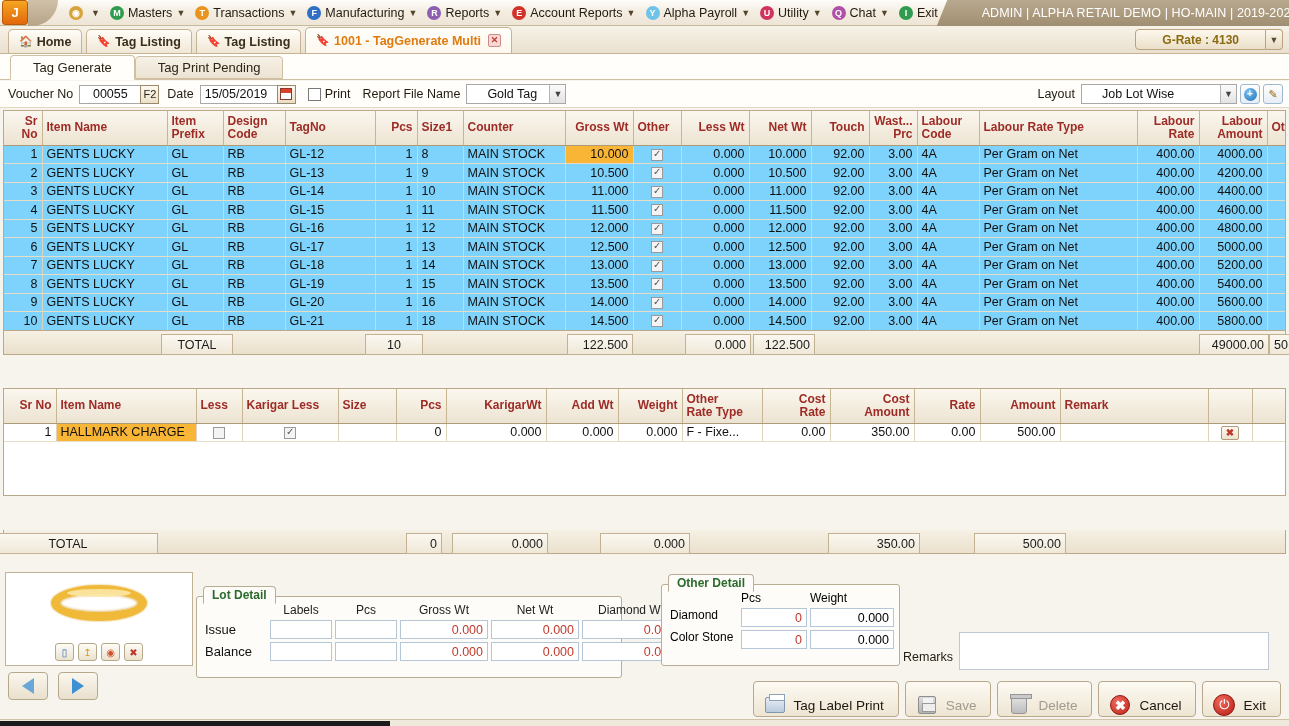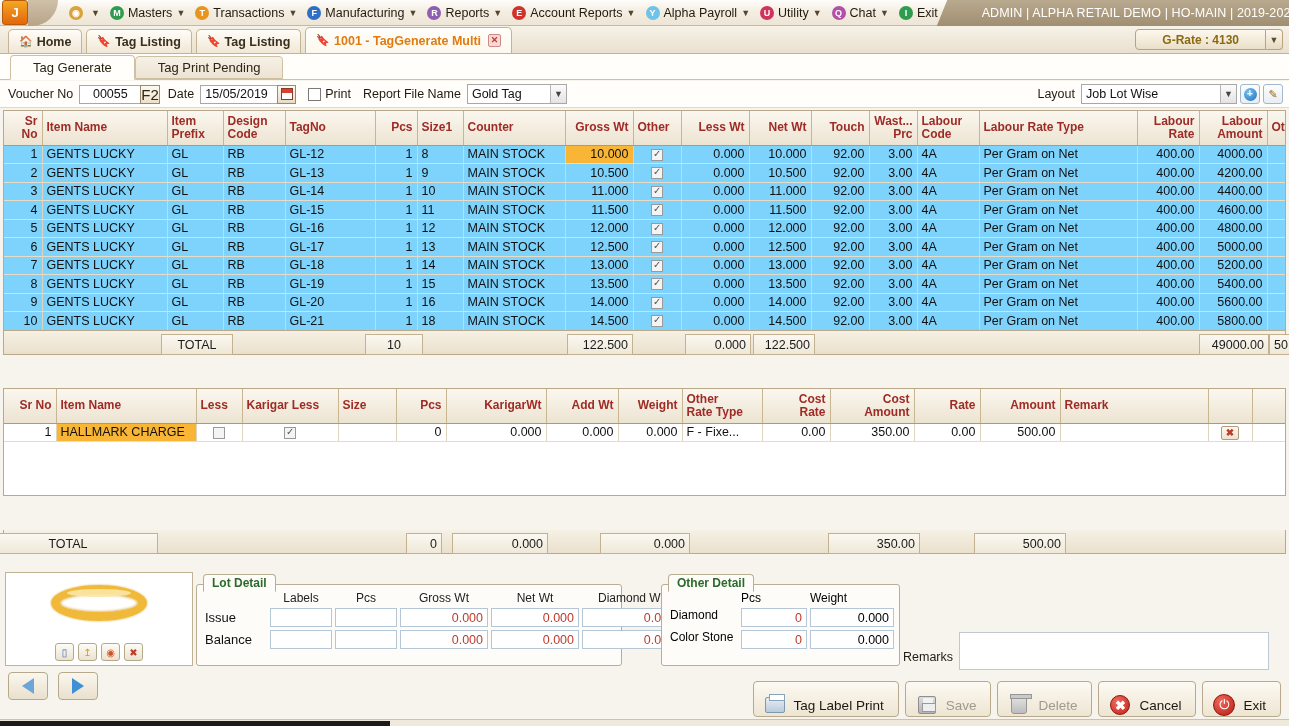--- a/index.html
+++ b/index.html
@@ -136,37 +136,37 @@
     border-bottom: 1px solid #e2d8c4;
   }
   .lbl { font-size: 12.5px; color: #221b10; margin-right: 6px; white-space: nowrap;}
   .txtbox {
     border: 1px solid #a8a8a8; background: #fff; height: 19px;
     display: flex; align-items: center; padding: 0 4px; font-size: 12.5px; color: #111;
   }
   .f2key {
     border: 1px solid #9a8a6d; background: linear-gradient(to bottom,#fdf9f0,#ebe0c9);
     height: 19px; min-width: 19px; display:flex; align-items:center; justify-content:center;
-    font-size: 15px; color: #2e2415; margin-left: -1px; cursor:pointer;
+    font-size: 11px; color: #2e2415; margin-left: -1px; cursor:pointer;
   }
   .calbtn {
     width: 19px; height: 19px; border: 1px solid #9a8a6d; margin-left: -1px;
     background: linear-gradient(to bottom,#fdf9f0,#e8dcc4);
     display:flex; align-items:center; justify-content:center; cursor:pointer;
   }
   .calbtn .cal { width: 12px; height: 12px; background:#fff; border:1px solid #8a3a2a; position:relative;}
   .calbtn .cal::before{content:"";position:absolute;left:0;right:0;top:0;height:4px;background:#d8412a;}
   .chk {
     width: 13px; height: 13px; border: 1px solid #7a7a7a; background: #fff;
     display: inline-block; margin-right: 4px; cursor: pointer; flex:0 0 auto;
   }
   .selbox {
     border: 1px solid #a8a8a8; background:#fff; height: 20px;
     display: flex; align-items: center; justify-content: space-between;
-    font-size: 12.5px; color: #111; padding-left: 4px; cursor:pointer;
+    font-size: 12.5px; color: #111; padding-left: 20px; cursor:pointer;
   }
   .selarrow {
     width: 16px; height: 18px; background: linear-gradient(to bottom,#fbfbfb,#e3e3e3);
     border-left: 1px solid #b5b5b5; display:flex; align-items:center; justify-content:center;
     font-size: 9px; color: #444;
   }
   .iconbtn {
     width: 20px; height: 20px; border: 1px solid #9fb8cf; border-radius: 3px;
     background: linear-gradient(to bottom,#fdfdfd,#e7eef5);
     display:flex; align-items:center; justify-content:center; margin-left: 3px; cursor:pointer;
@@ -821,21 +821,21 @@
 
     <div class="navbtns">
       <div class="navbtn">
           <span class="tri l"></span>
         </div>
       <div class="navbtn">
           <span class="tri r"></span>
         </div>
     </div>
 
-    <div class="fieldset" style="left:196px;top:12px;width:426px;height:82px;">
+    <div class="fieldset" style="left:196px;top:24px;width:426px;height:82px;">
       <span class="legend">Lot Detail</span>
       <div class="lotgrid" id="lot-grid">
           <div class="hd"></div>
           <div class="hd">Labels</div>
           <div class="hd">Pcs</div>
           <div class="hd">Gross Wt</div>
           <div class="hd">Net Wt</div>
           <div class="hd">Diamond Wt</div>
           <div class="rl">Issue</div>
           <div class="inp"></div>

